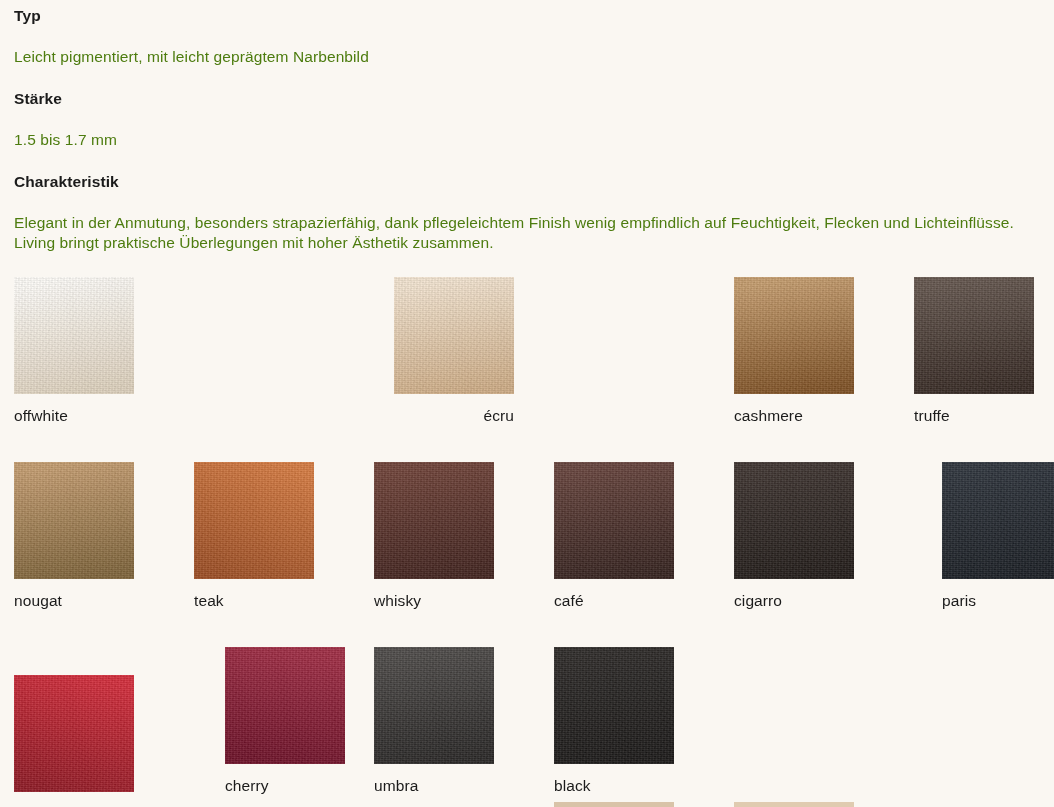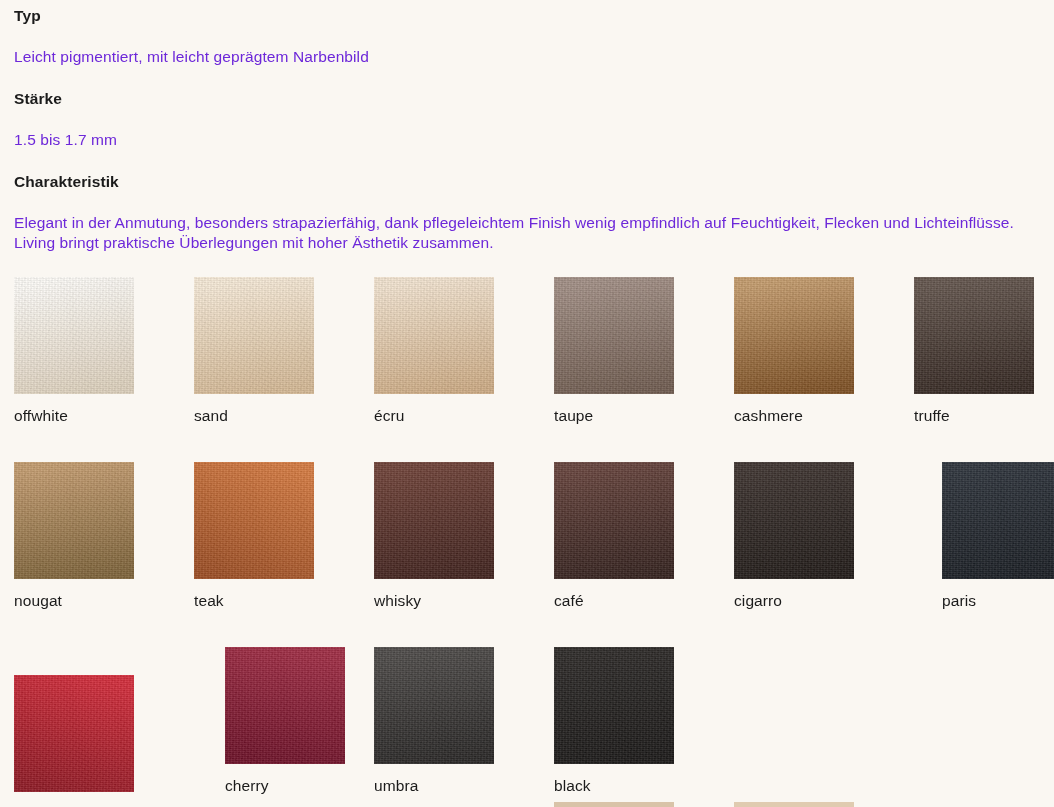--- a/index.html
+++ b/index.html
@@ -38,21 +38,21 @@
     line-height: 1.2;
     color: #1b1b1b;
     margin: 0;
     letter-spacing: 0.1px;
   }
 
   .spec-body {
     font-size: 15.5px;
     font-weight: normal;
     line-height: 1.32;
-    color: #6d28d9;
+    color: #4d7c0f;
     margin: 0;
     letter-spacing: 0.1px;
   }
 
   .gap-sm { height: 21px; }
   .gap-md { height: 23px; }
   .pad-top-typ { height: 7px; }
 
   
   .swatch-grid {
@@ -162,31 +162,23 @@
     <div class="gap-sm"></div>
     <div class="spec-body">Elegant in der Anmutung, besonders strapazierfähig, dank pflegeleichtem Finish wenig empfindlich auf Feuchtigkeit, Flecken und Lichteinflüsse. Living bringt praktische Überlegungen mit hoher Ästhetik zusammen.</div>
   </div>
 
   <div class="swatch-grid" id="swatch-grid">
       <div class="swatch-row" style="height: 185px;">
         <div class="swatch-cell" style="left: 0px; width: 120px;">
           <div class="swatch-chip" style="width: 120px; height: 117px; background: linear-gradient(170deg, rgb(253, 251, 247) 0%, rgb(253, 251, 247) 8%, rgb(221, 208, 188) 94%, rgb(221, 208, 188) 100%);"></div>
           <div class="swatch-label">offwhite</div>
         </div>
-        <div class="swatch-cell" style="left: 180px; width: 120px;">
-          <div class="swatch-chip" style="width: 120px; height: 117px; background: linear-gradient(172deg, rgb(246, 233, 214) 0%, rgb(246, 233, 214) 8%, rgb(212, 184, 148) 94%, rgb(212, 184, 148) 100%);"></div>
-          <div class="swatch-label">sand</div>
-        </div>
-        <div class="swatch-cell" style="left: 360px; width: 120px;">
+        <div class="swatch-cell" style="left: 380px; width: 120px; text-align: right;">
           <div class="swatch-chip" style="width: 120px; height: 117px; background: linear-gradient(172deg, rgb(242, 227, 207) 0%, rgb(242, 227, 207) 8%, rgb(205, 171, 132) 94%, rgb(205, 171, 132) 100%);"></div>
           <div class="swatch-label">écru</div>
-        </div>
-        <div class="swatch-cell" style="left: 540px; width: 120px;">
-          <div class="swatch-chip" style="width: 120px; height: 117px; background: linear-gradient(172deg, rgb(160, 141, 131) 0%, rgb(160, 141, 131) 8%, rgb(110, 90, 78) 94%, rgb(110, 90, 78) 100%);"></div>
-          <div class="swatch-label">taupe</div>
         </div>
         <div class="swatch-cell" style="left: 720px; width: 120px;">
           <div class="swatch-chip" style="width: 120px; height: 117px; background: linear-gradient(172deg, rgb(195, 154, 107) 0%, rgb(195, 154, 107) 8%, rgb(125, 79, 34) 94%, rgb(125, 79, 34) 100%);"></div>
           <div class="swatch-label">cashmere</div>
         </div>
         <div class="swatch-cell" style="left: 900px; width: 120px;">
           <div class="swatch-chip" style="width: 120px; height: 117px; background: linear-gradient(172deg, rgb(97, 83, 75) 0%, rgb(97, 83, 75) 8%, rgb(51, 38, 32) 94%, rgb(51, 38, 32) 100%);"></div>
           <div class="swatch-label">truffe</div>
         </div>
       </div>

